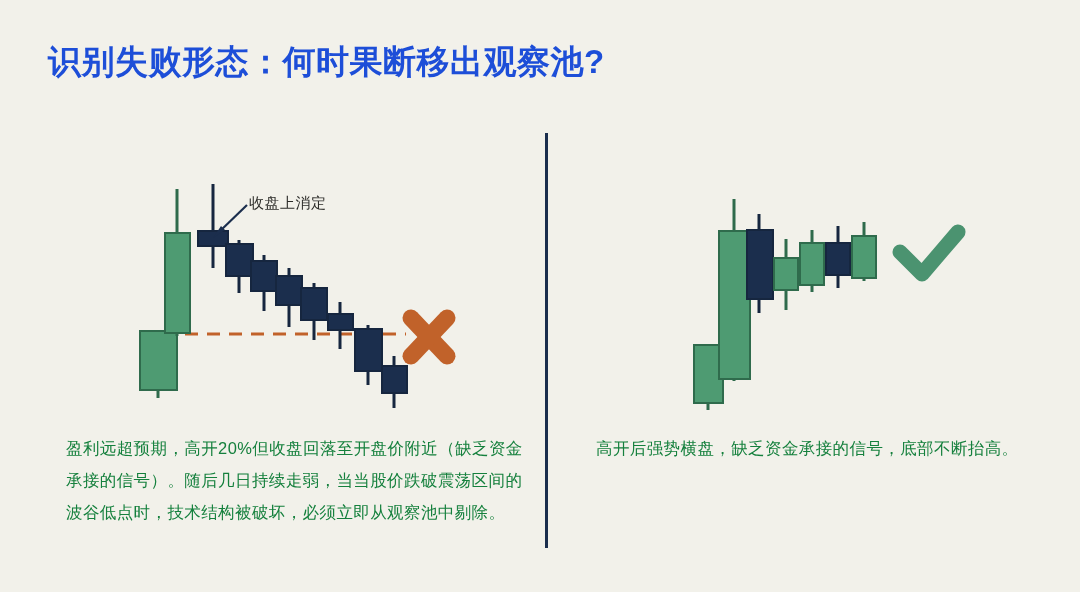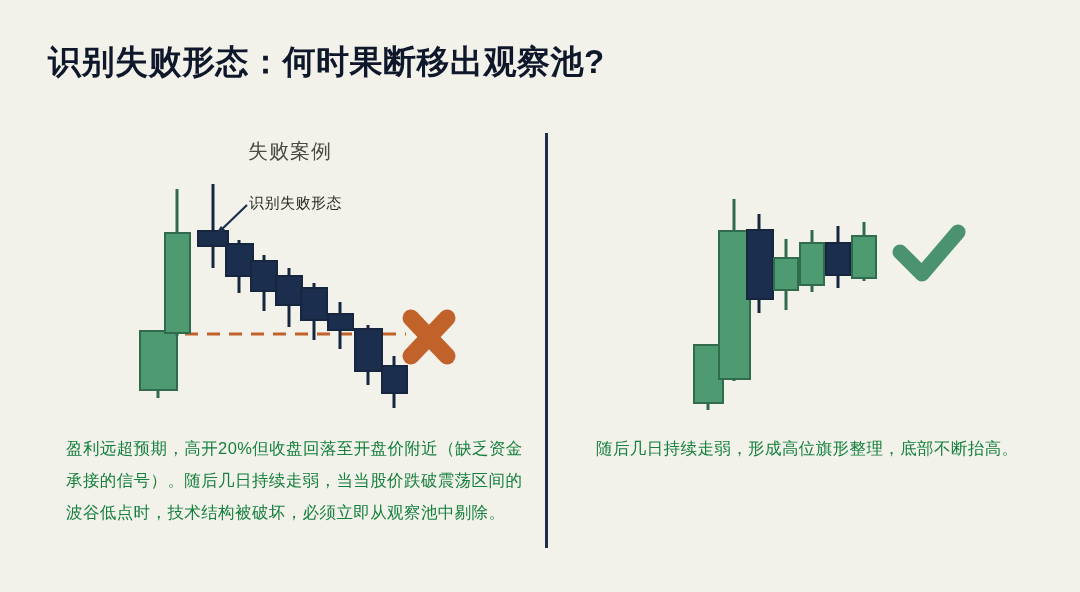--- a/index.html
+++ b/index.html
@@ -19,21 +19,21 @@
     inset: 0;
     background: #f2f1ea;
   }
   
   #title {
     position: absolute;
     left: 48px;
     top: 40px;
     font-size: 33px;
     font-weight: 700;
-    color: #0f172a;
+    color: #1d4ed8;
     letter-spacing: 0.5px;
     white-space: nowrap;
   }
   
   #divider {
     position: absolute;
     left: 545px;
     top: 133px;
     width: 3px;
     height: 415px;
@@ -92,23 +92,20 @@
 </style>
 </head>
 <body>
 
 <div id="slide">
 
   <div id="title">识别失败形态：何时果断移出观察池?</div>
 
   <div id="divider"></div>
 
-  <div class="panel" id="panel-fail">
-    <div class="panel-heading">失败案例</div>
-  </div>
 
   <svg id="chart-fail" width="1080" height="592" style="position:absolute;left:0;top:0;pointer-events:none;">
 
     <line x1="141" y1="334" x2="406" y2="334" stroke="#c1622a" stroke-width="3" stroke-dasharray="13 9" stroke-linecap="butt"></line>
 
     <g>
       <line x1="158" y1="331" x2="158" y2="398" stroke="#2f6b4c" stroke-width="3"></line>
       <rect x="140" y="331" width="37" height="59" fill="#4e9b72" stroke="#2f6b4c" stroke-width="2"></rect>
     </g>
 
@@ -161,21 +158,21 @@
       <line x1="247" y1="205" x2="218" y2="233" stroke="#1b2e4d" stroke-width="2.2"></line>
       <polygon points="213,238 225,230 221,226" fill="#1b2e4d"></polygon>
     </g>
 
     <g stroke="#c1622a" stroke-width="17" stroke-linecap="round">
       <line x1="411" y1="318" x2="447" y2="356"></line>
       <line x1="447" y1="318" x2="411" y2="356"></line>
     </g>
   </svg>
 
-  <div id="annotation-label">识别失败形态</div>
+  <div id="annotation-label">收盘上消定</div>
 
 
   <svg id="chart-success" width="1080" height="592" style="position:absolute;left:0;top:0;pointer-events:none;">
 
     <g>
       <line x1="708" y1="345" x2="708" y2="410" stroke="#2f6b4c" stroke-width="3"></line>
       <rect x="694" y="345" width="29" height="58" fill="#4e9b72" stroke="#2f6b4c" stroke-width="2"></rect>
     </g>
 
     <g>
@@ -208,15 +205,15 @@
       <rect x="852" y="236" width="24" height="42" fill="#4e9b72" stroke="#2f6b4c" stroke-width="2"></rect>
     </g>
 
     <g stroke="#4b9370" stroke-width="15" stroke-linecap="round" stroke-linejoin="round" fill="none">
       <polyline points="900,252 922,274 958,232"></polyline>
     </g>
   </svg>
 
   <div class="caption" id="caption-fail">盈利远超预期，高开20%但收盘回落至开盘价附近（缺乏资金承接的信号）。随后几日持续走弱，当当股价跌破震荡区间的波谷低点时，技术结构被破坏，必须立即从观察池中剔除。</div>
 
-  <div class="caption" id="caption-success">随后几日持续走弱，形成高位旗形整理，底部不断抬高。</div>
+  <div class="caption" id="caption-success">高开后强势横盘，缺乏资金承接的信号，底部不断抬高。</div>
 
 </div>
 
 </body></html>

